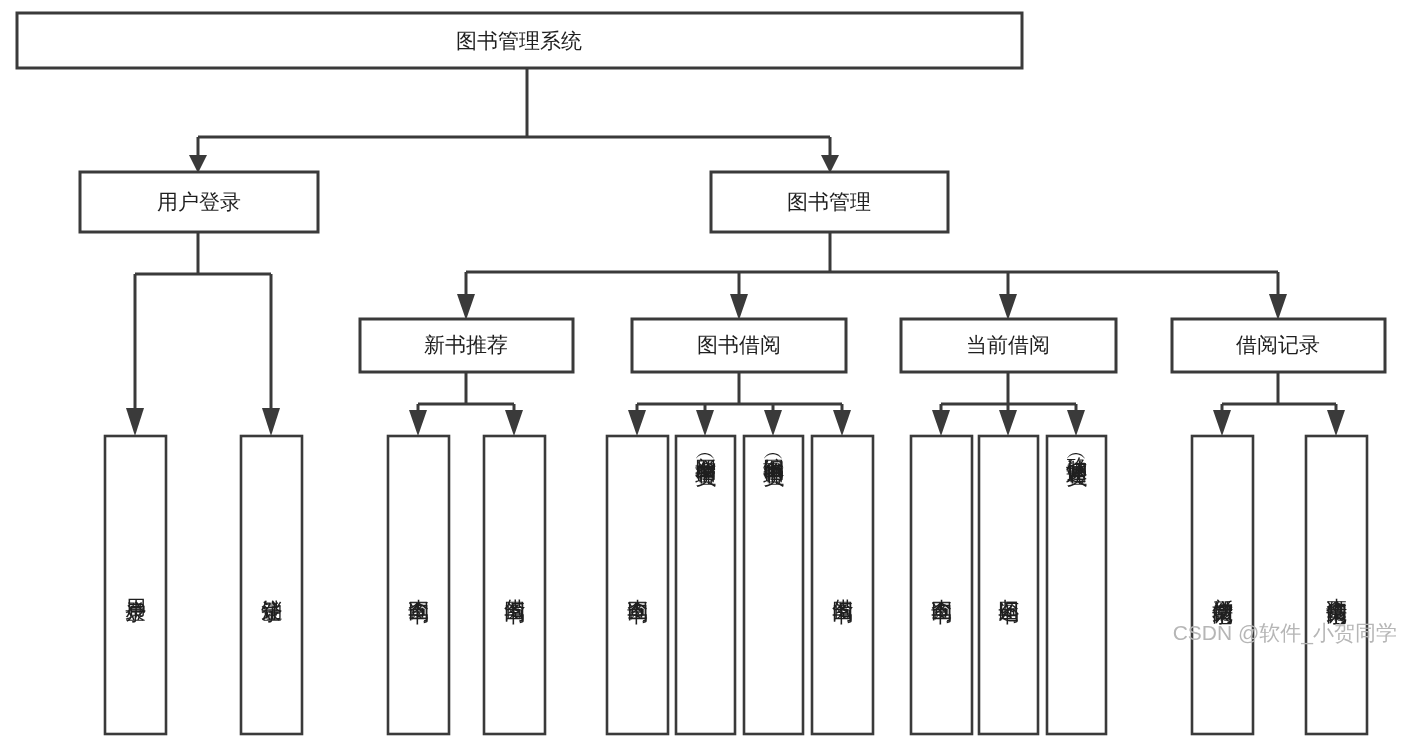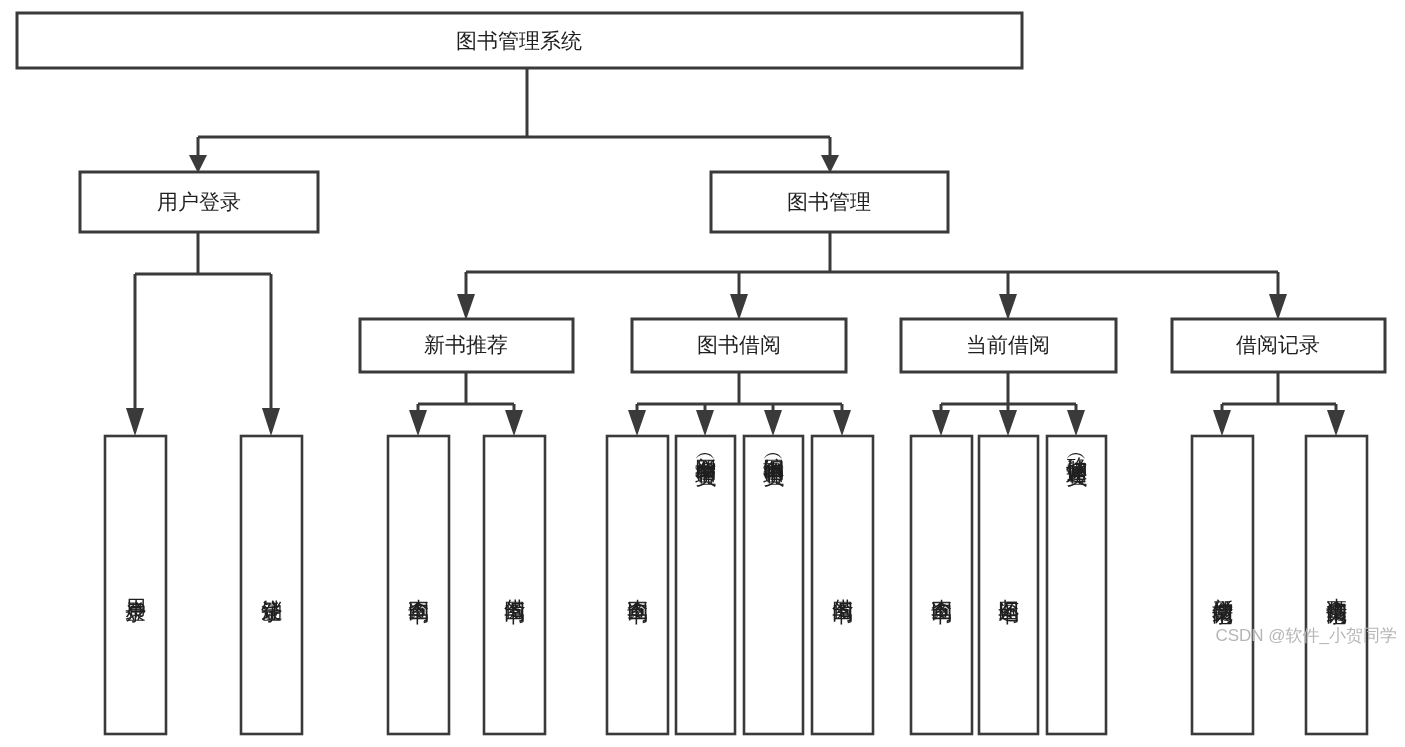--- a/index.html
+++ b/index.html
@@ -69,21 +69,21 @@
     color: #1f1f1f;
     letter-spacing: 1.5px;
     white-space: nowrap;
     text-align: center;
   }
   .watermark {
     position: absolute;
     right: 8px;
     bottom: 8px;
     font-family: "Liberation Sans", "DejaVu Sans", sans-serif;
-    font-size: 17px;
+    font-size: 21px;
     color: #b6b6b6;
     white-space: nowrap;
     pointer-events: none;
   }
 </style>
 </head>
 <body>
 
 <div id="diagram-root">
 

